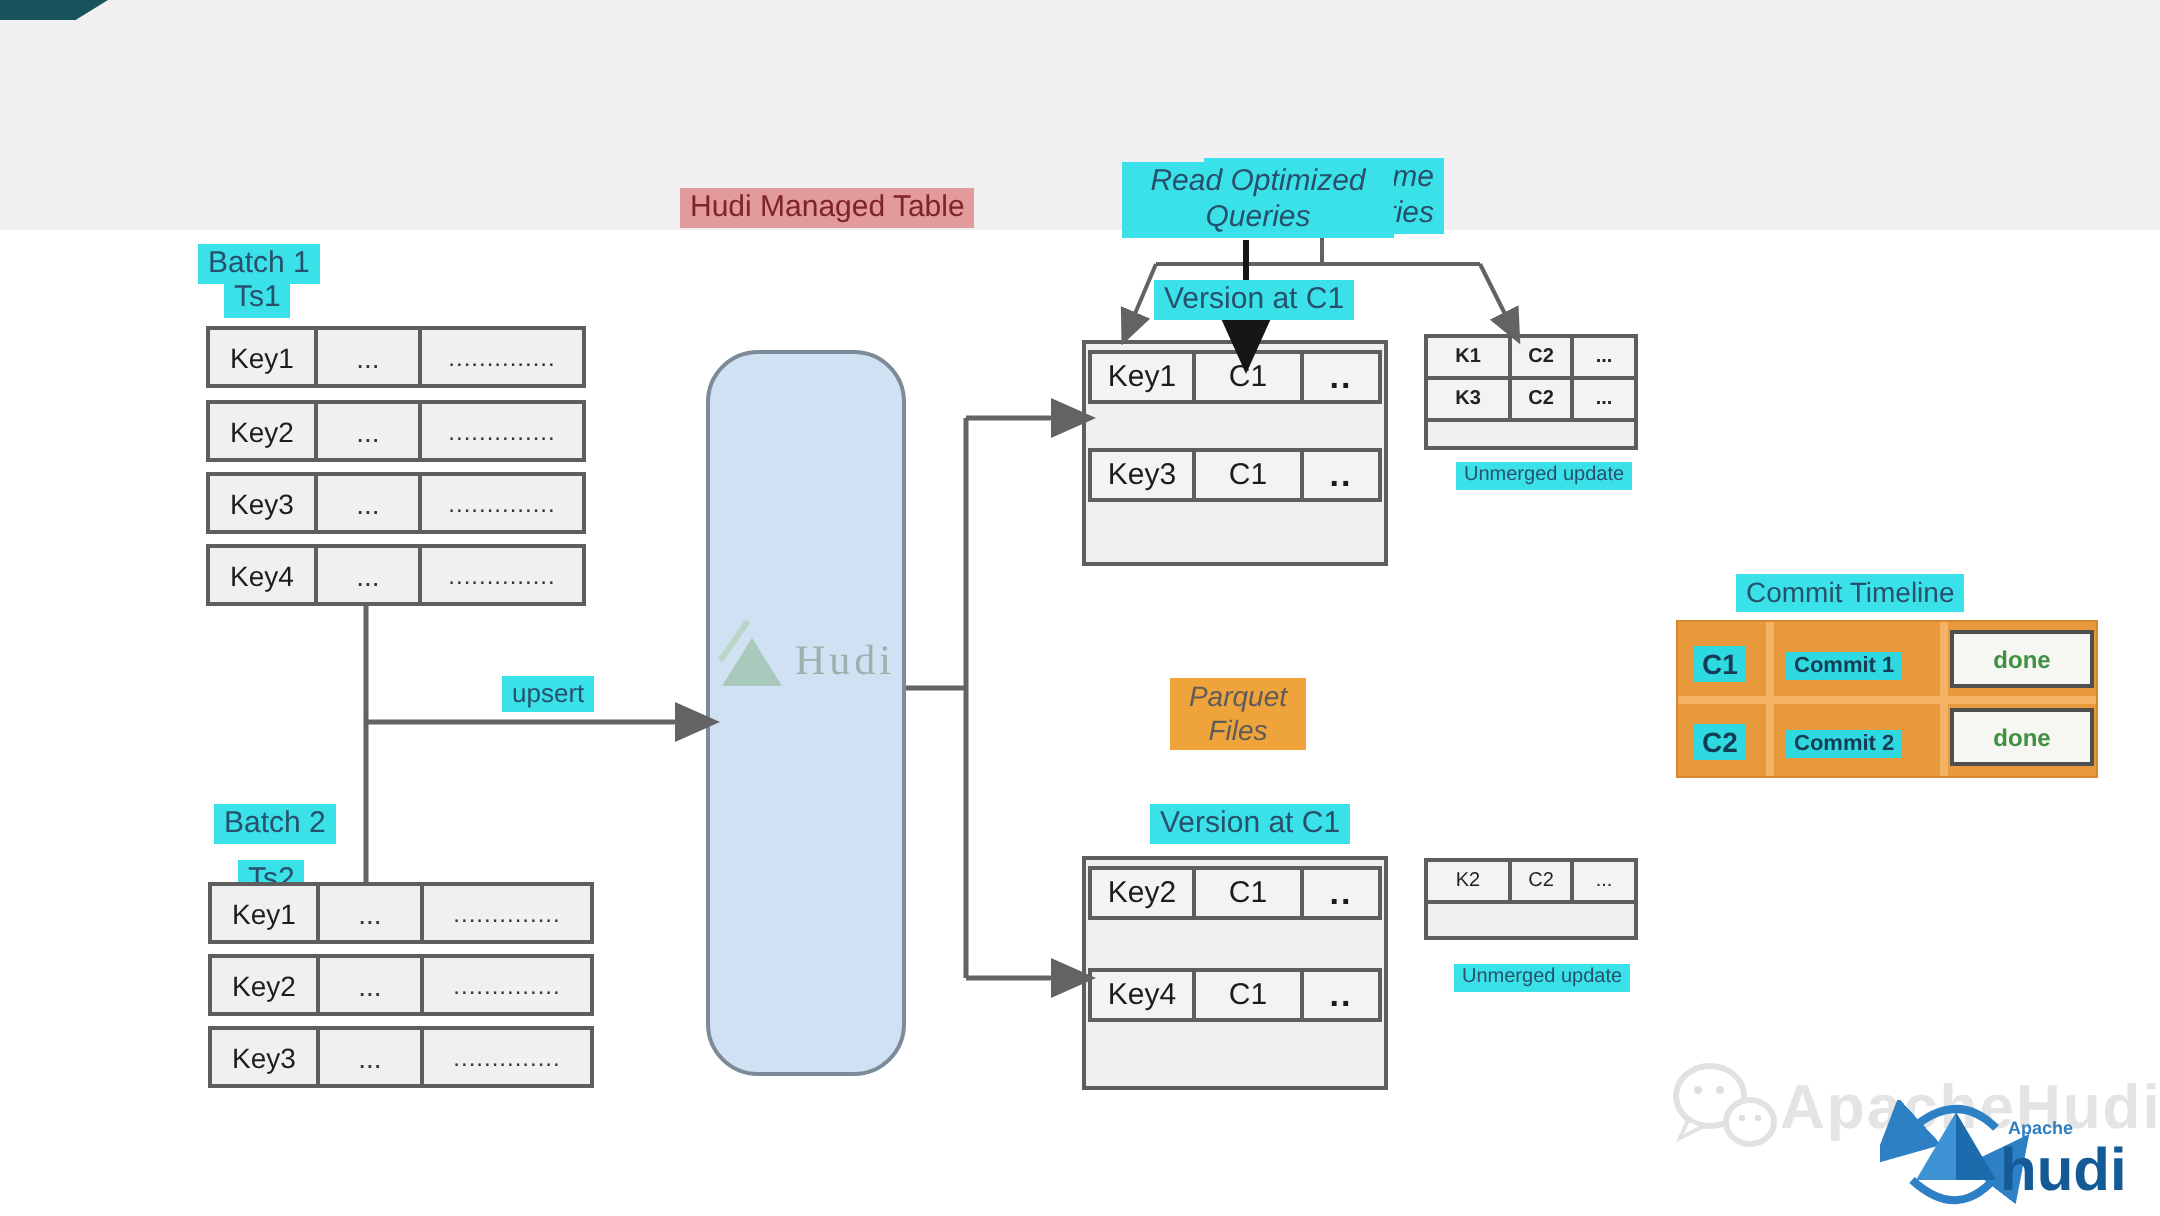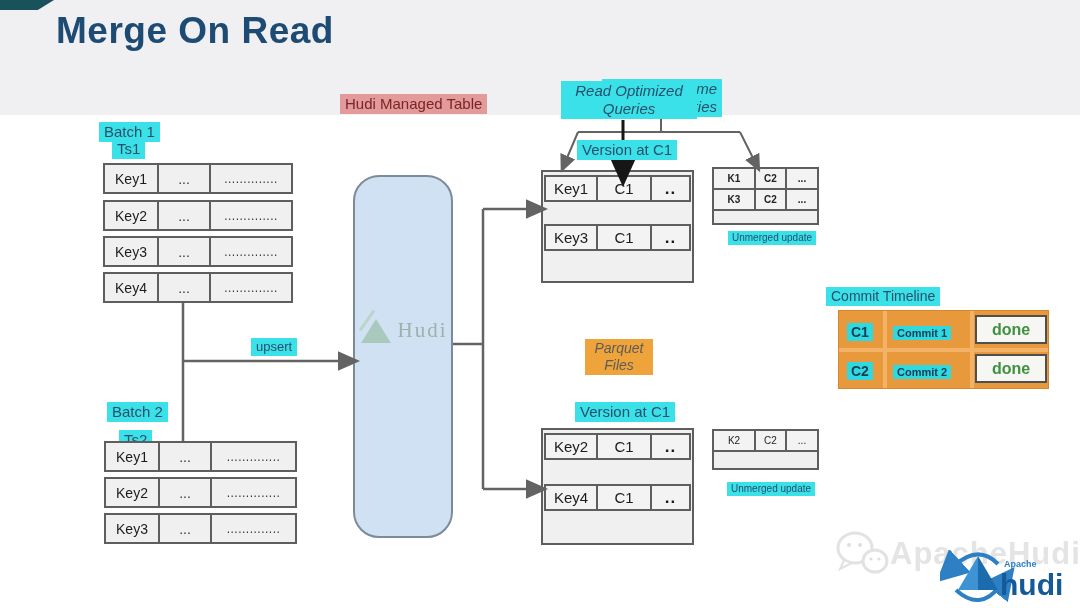--- a/index.html
+++ b/index.html
@@ -55,33 +55,32 @@
   .tri-line{position:absolute;left:-4px;top:2px;width:24px;height:3px;background:#b9d6c9;transform:rotate(-55deg);}
   .hudi-word{font-family:"Liberation Serif",serif;font-size:21px;color:#9fb0ac;letter-spacing:2px;}
 
   .ctable{position:absolute;left:838px;top:310px;width:211px;height:79px;background:#e8993c;
           border:1px solid #d8882c;box-sizing:border-box;}
   .csep-h{position:absolute;left:0;top:37px;width:100%;height:4px;background:#f3b265;}
   .csep-v{position:absolute;top:0;width:4px;height:100%;background:#f3b265;}
   .cid{position:absolute;background:#2fd9e2;color:#143c52;font-weight:700;font-size:14px;padding:1px 4px;}
   .clbl{position:absolute;background:#2fd9e2;color:#143c52;font-weight:700;font-size:11px;padding:1px 4px;}
   .done{position:absolute;width:72px;height:29px;background:#f6f6f3;border:2px solid #4f4f4f;box-sizing:border-box;
-        display:flex;align-items:center;justify-content:center;color:#3e9140;font-weight:700;font-size:16px;}
+        display:flex;align-items:center;justify-content:center;color:#3e9140;font-weight:700;font-size:12px;}
 
   .overlay{position:absolute;left:0;top:0;pointer-events:none;}
   .wm-text{position:absolute;left:890px;top:536px;font-size:31px;font-weight:600;color:#e4e4e4;letter-spacing:1px;}
 </style>
 </head>
 <body>
 
 <div class="canvas">
 
   <div class="band"></div>
   <div class="corner"></div>
-  <div class="title">Merge On Read</div>
 
   <div class="lbl lbl-pink" style="left:340px;top:94px;">Hudi Managed Table</div>
   <div class="lbl lbl-c lbl-r" style="left:602px;top:79px;width:110px;z-index:1;">Realtime Queries</div>
   <div class="lbl lbl-c" style="left:561px;top:81px;width:126px;z-index:2;">Read Optimized Queries</div>
   <div class="lbl" style="left:577px;top:140px;z-index:1;">Version at C1</div>
 
   <div class="lbl" style="left:99px;top:122px;">Batch 1</div>
   <div class="lbl" style="left:112px;top:139px;">Ts1</div>
   <div>
     <div class="row3 brow" style="left:103px;top:163px;">
@@ -183,21 +182,21 @@
 
   <div class="vbox" style="left:712px;top:429px;width:107px;height:41px;">
     <div class="srow">
       <div>K2</div>
       <div>C2</div>
       <div>...</div>
     </div>
   </div>
   <div class="lbl lbl-sm" style="left:727px;top:482px;">Unmerged update</div>
 
-  <div class="lbl" style="left:826px;top:287px;font-size:14px;">Commit Timeline</div>
+  <div class="lbl" style="left:868px;top:287px;font-size:14px;">Commit Timeline</div>
   <div class="ctable">
     <div class="csep-h"></div>
     <div class="csep-v" style="left:44px;"></div>
     <div class="csep-v" style="left:131px;"></div>
     <div class="cid" style="left:8px;top:12px;">C1</div>
     <div class="clbl" style="left:54px;top:15px;">Commit 1</div>
     <div class="done" style="left:136px;top:4px;">done</div>
     <div class="cid" style="left:8px;top:51px;">C2</div>
     <div class="clbl" style="left:54px;top:54px;">Commit 2</div>
     <div class="done" style="left:136px;top:43px;">done</div>

